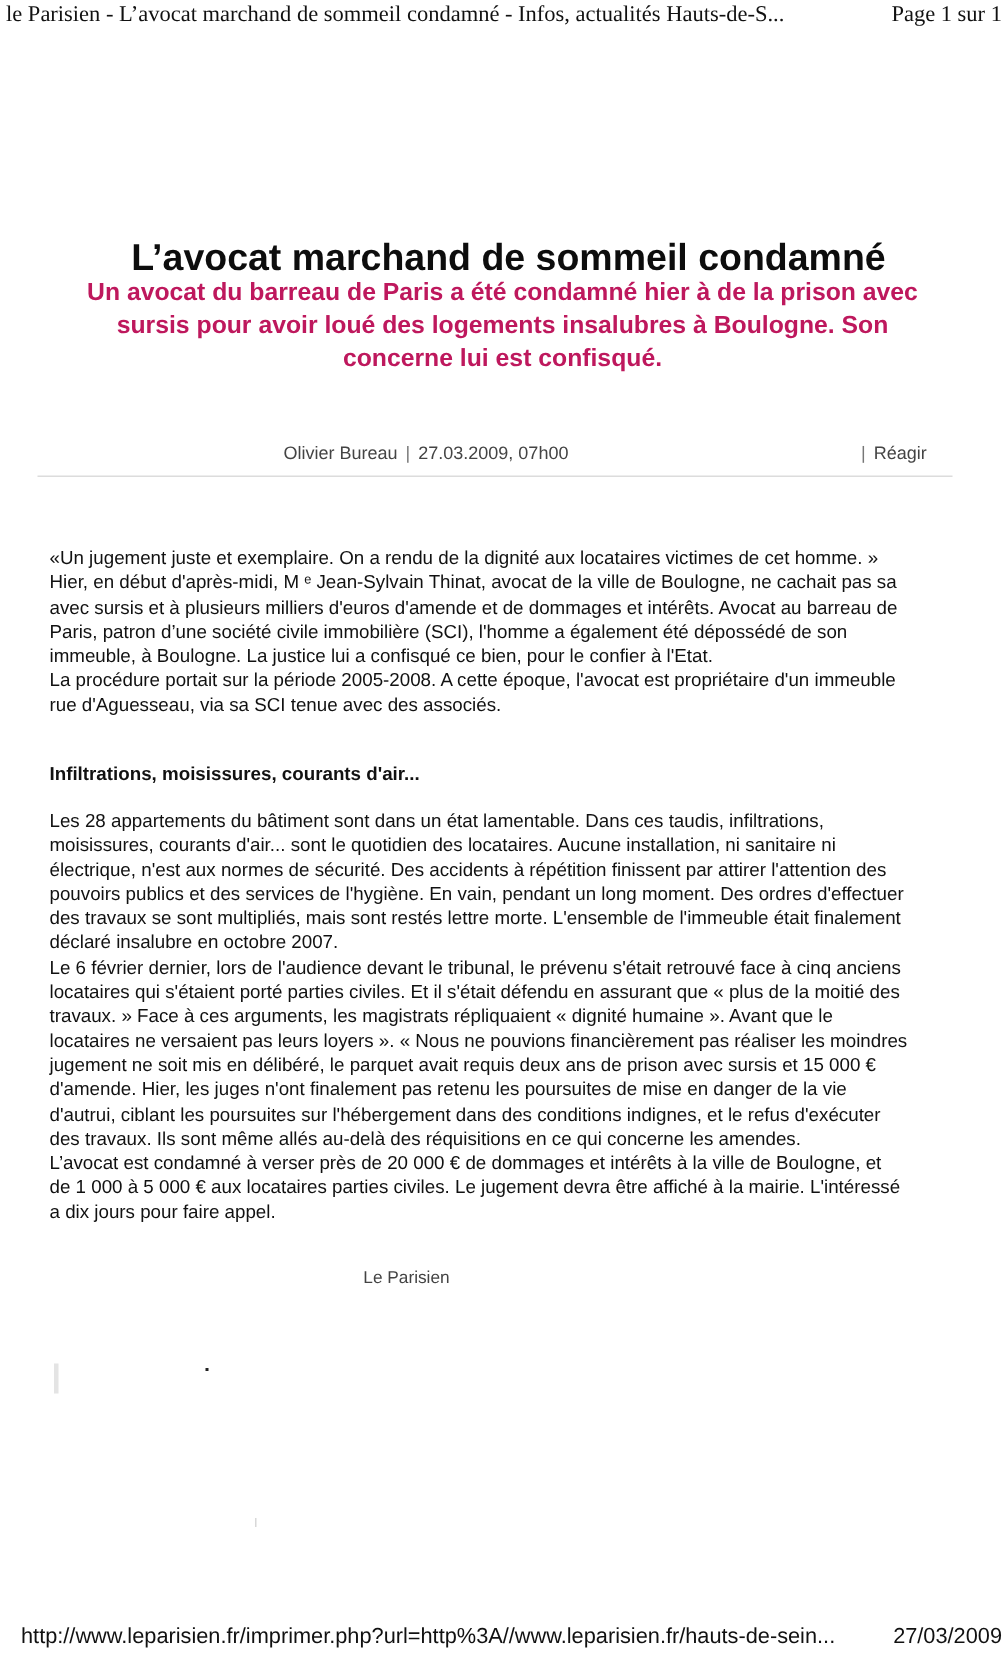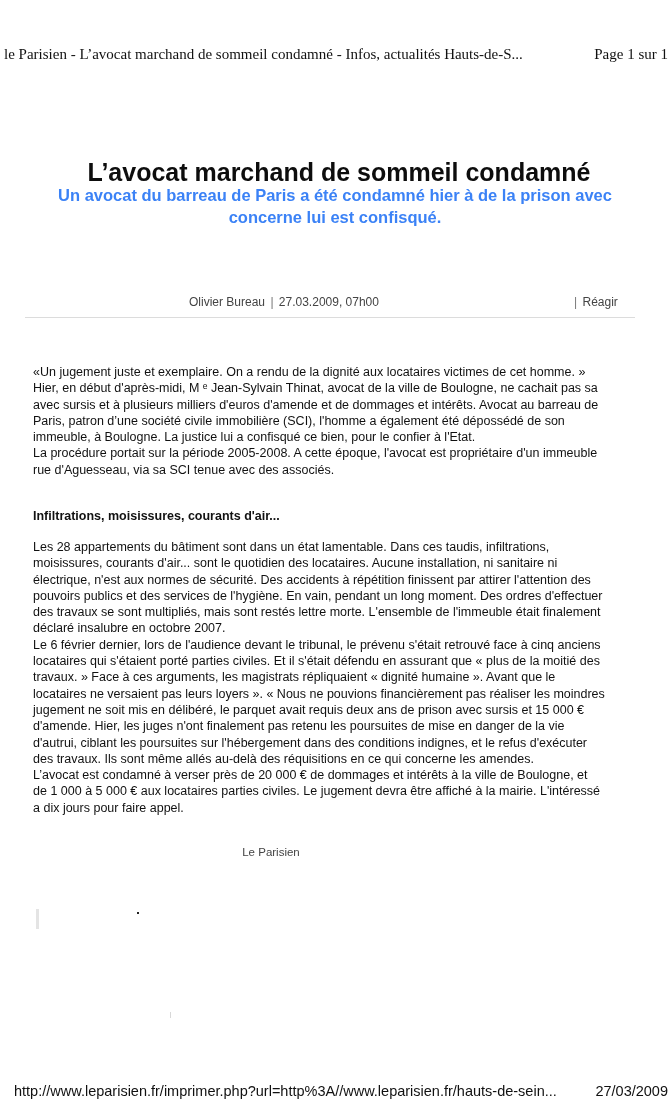--- a/index.html
+++ b/index.html
@@ -17,21 +17,20 @@
     .print-header {
       position: absolute;
       top: 2px;
       left: 4px;
       right: 2px;
       height: 20px;
       font-family: "Liberation Serif", serif;
       font-size: 15px;
       color: #111;
       white-space: nowrap;
-      margin-top: 44px;
     }
     .print-header .ph-title {
       position: absolute;
       left: 0;
       top: 0;
     }
     .print-header .ph-page {
       position: absolute;
       right: 0;
       top: 0;
@@ -53,21 +52,21 @@
       position: absolute;
       top: 184px;
       left: 0;
       width: 670px;
       text-align: center;
       font-family: "Liberation Sans", sans-serif;
       font-weight: bold;
       font-size: 16.5px;
       line-height: 22px;
       margin: 0;
-      color: #3b82f6;
+      color: #be185d;
     }
     .byline {
       position: absolute;
       top: 295px;
       left: 189px;
       font-family: "Liberation Sans", sans-serif;
       font-size: 12px;
       color: #444;
       white-space: nowrap;
     }
@@ -168,20 +167,21 @@
 
 <div class="print-header">
   <span class="ph-title">le Parisien - L’avocat marchand de sommeil condamné - Infos, actualités Hauts-de-S...</span>
   <span class="ph-page">Page 1 sur 1</span>
 </div>
 
 <h1 class="article-title">L’avocat marchand de sommeil condamné</h1>
 
 <h2 class="article-subtitle">
   <span class="line" style="display:block">Un avocat du barreau de Paris a été condamné hier à de la prison avec</span>
+  <span class="line" style="display:block">sursis pour avoir loué des logements insalubres à Boulogne. Son</span>
   <span class="line" style="display:block">concerne lui est confisqué.</span>
 </h2>
 
 <div class="byline">
   <span>Olivier Bureau</span>
   <span class="sep">|</span>
   <span>27.03.2009, 07h00</span>
 </div>
 
 <a class="react-link">

